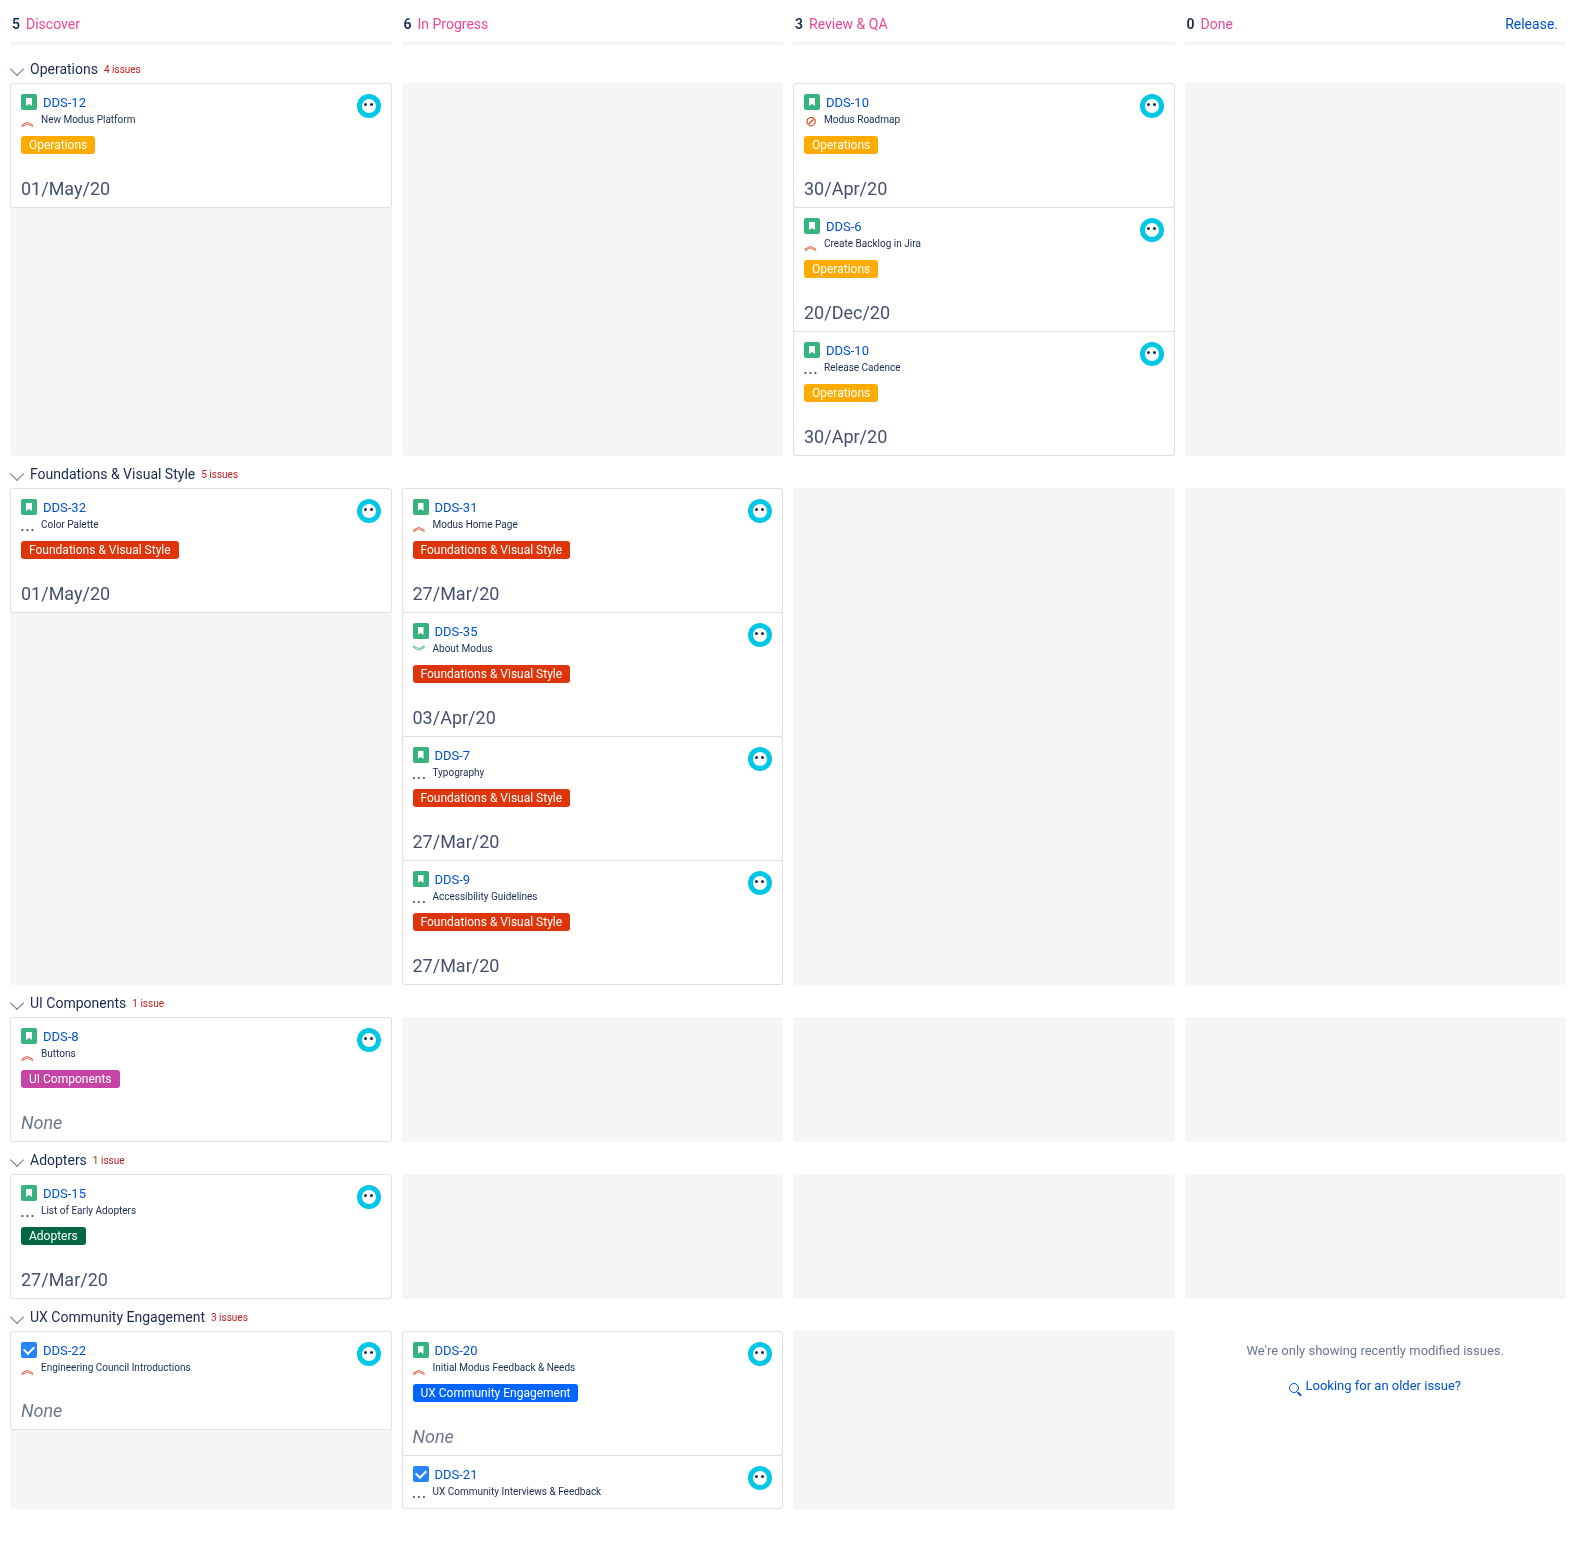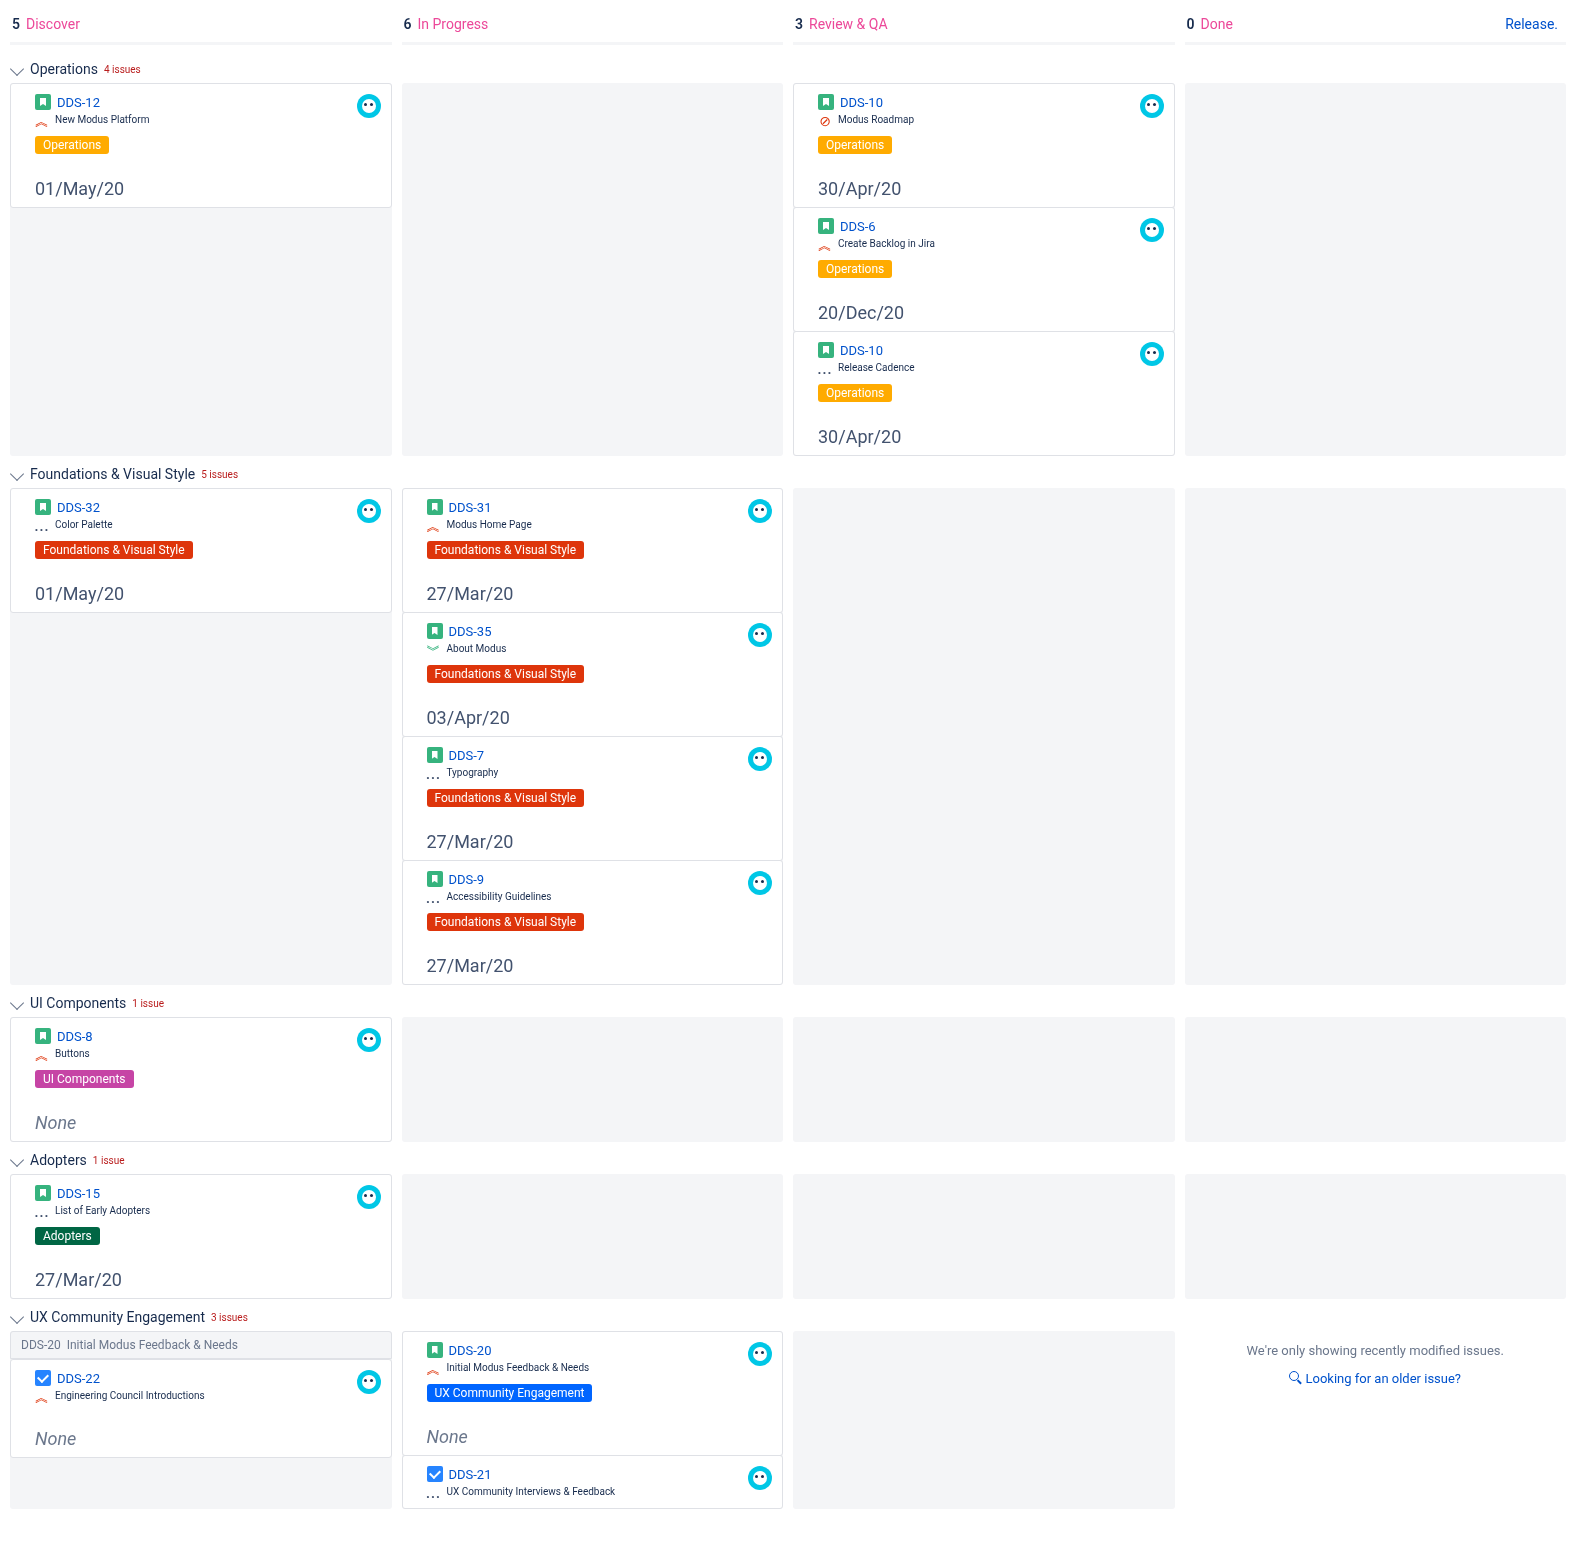--- a/index.html
+++ b/index.html
@@ -48,21 +48,21 @@
     border-radius: 3px;
     display: flex;
     flex-direction: column;
     min-height: 40px;
   }
   .cell.no-bg { background: transparent; }
   .card {
     background: #fff;
     border: 1px solid #dfe1e6;
     border-radius: 3px;
-    padding: 10px 10px 8px 24px;
+    padding: 10px 10px 8px 10px;
     margin: 0;
     position: relative;
   }
   .cell .card + .card { margin-top: -1px; }
   .card-top { display: flex; align-items: center; gap: 6px; }
   .issue-key { color: #0052cc; font-size: 13px; cursor: pointer; }
   .title-row { display: flex; align-items: flex-start; gap: 6px; margin-top: 4px; }
   .title { color: #172b4d; font-size: 10px; }
   .tag {
     display: inline-block;
@@ -149,23 +149,23 @@
   .sub-header .sh-key { margin-right: 6px; }
   .done-note {
     text-align: center;
     padding: 12px 8px;
     color: #6b778c;
     font-size: 13px;
   }
   .done-link {
     color: #0052cc;
     display: inline-flex;
-    align-items: flex-start;
+    align-items: flex-end;
     gap: 6px;
-    margin-top: 13px;
+    margin-top: 20px;
     cursor: pointer;
     font-size: 13px;
   }
   .search-glyph {
     width: 10px; height: 10px;
     border: 1.5px solid #0052cc;
     border-radius: 50%;
     position: relative;
   }
   .search-glyph::after {
@@ -336,21 +336,20 @@
       <div class="cell"></div>
       <div class="cell"></div>
     </div>
     <div class="swimlane-header">
       <span class="chev"></span>
       <span class="name">UX Community Engagement</span>
       <span class="subcount">3 issues</span>
     </div>
     <div class="row">
       <div class="cell" style="background:#f4f5f7">
-        <div class="sub-header"><span class="sh-key">DDS-20</span><span>Initial Modus Feedback &amp; Needs</span></div>
         <div class="card">
           <span class="avatar"></span>
           <div class="card-top">
             <span class="type-icon type-task"></span>
             <a class="issue-key">DDS-22</a>
           </div>
           <div class="title-row">
             <span class="prio-icon prio-highest">︽</span>
             <span class="title">Engineering Council Introductions</span>
           </div>

